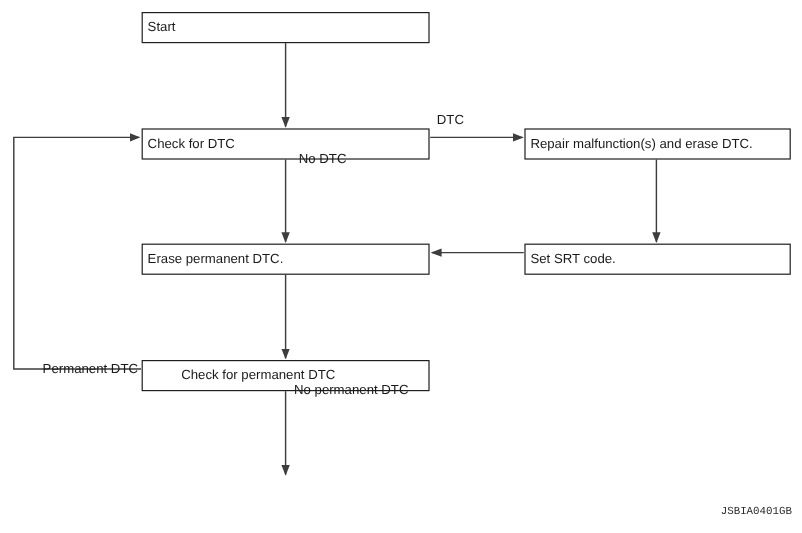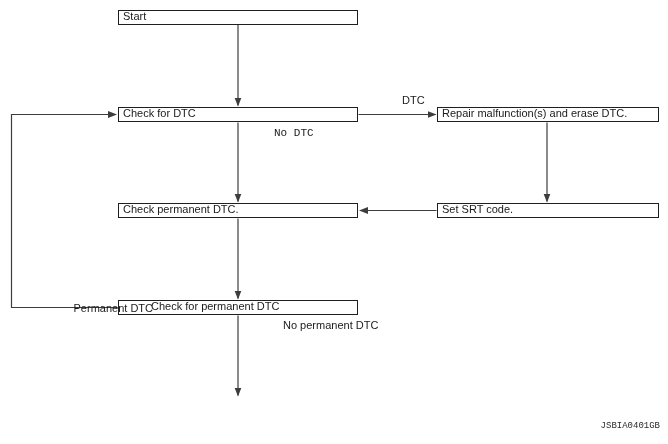--- a/index.html
+++ b/index.html
@@ -19,37 +19,36 @@
   .edges {
     position: absolute;
     left: 0;
     top: 0;
     width: 668px;
     height: 444px;
   }
   .node {
     position: absolute;
     box-sizing: border-box;
-    height: 15px;
+    height: 26px;
     background: #ffffff;
     border: 1.4px solid #1f1f1f;
     display: flex;
-    align-items: flex-start;
+    align-items: center;
     padding: 0 0 0 4px;
     font-size: 11px;
     line-height: 11px;
     white-space: nowrap;
     overflow: hidden;
   }
   .edge-label {
     position: absolute;
     font-size: 11px;
     line-height: 11px;
     white-space: nowrap;
-    margin-left: 38px;
   }
   .figure-code {
     position: absolute;
     font-size: 9px;
     line-height: 9px;
     color: #2a2a2a;
     white-space: nowrap;
     font-family: Liberation Mono, monospace;
   }
 </style>
@@ -82,35 +81,35 @@
 
   <div class="node" style="left:118px; top:107px; width:240px;">
     <span>Check for DTC</span>
   </div>
 
   <div class="node" style="left:437px; top:107px; width:222px;">
     <span>Repair malfunction(s) and erase DTC.</span>
   </div>
 
   <div class="node" style="left:118px; top:203px; width:240px;">
-    <span>Check permanent DTC.</span>
+    <span>Erase permanent DTC.</span>
   </div>
 
   <div class="node" style="left:437px; top:203px; width:222px;">
     <span>Set SRT code.</span>
   </div>
 
   <div class="node" style="left:118px; top:300px; width:240px;padding-left:32px;">
     <span>Check for permanent DTC</span>
   </div>
 
 
   <div class="edge-label" style="left:364px; top:95px;">DTC</div>
 
-  <div class="edge-label" style="left:236px; top:128px;font-family:Liberation Mono, monospace;">No DTC</div>
+  <div class="edge-label" style="left:249px; top:128px;">No DTC</div>
 
   <div class="edge-label" style="left:0; top:303px; width:115px; text-align:right;">Permanent DTC</div>
 
   <div class="edge-label" style="left:245px; top:320px;">No permanent DTC</div>
 
   <div class="figure-code" style="right:8px; top:422px;">JSBIA0401GB</div>
 
 </div>
 
 </body></html>

